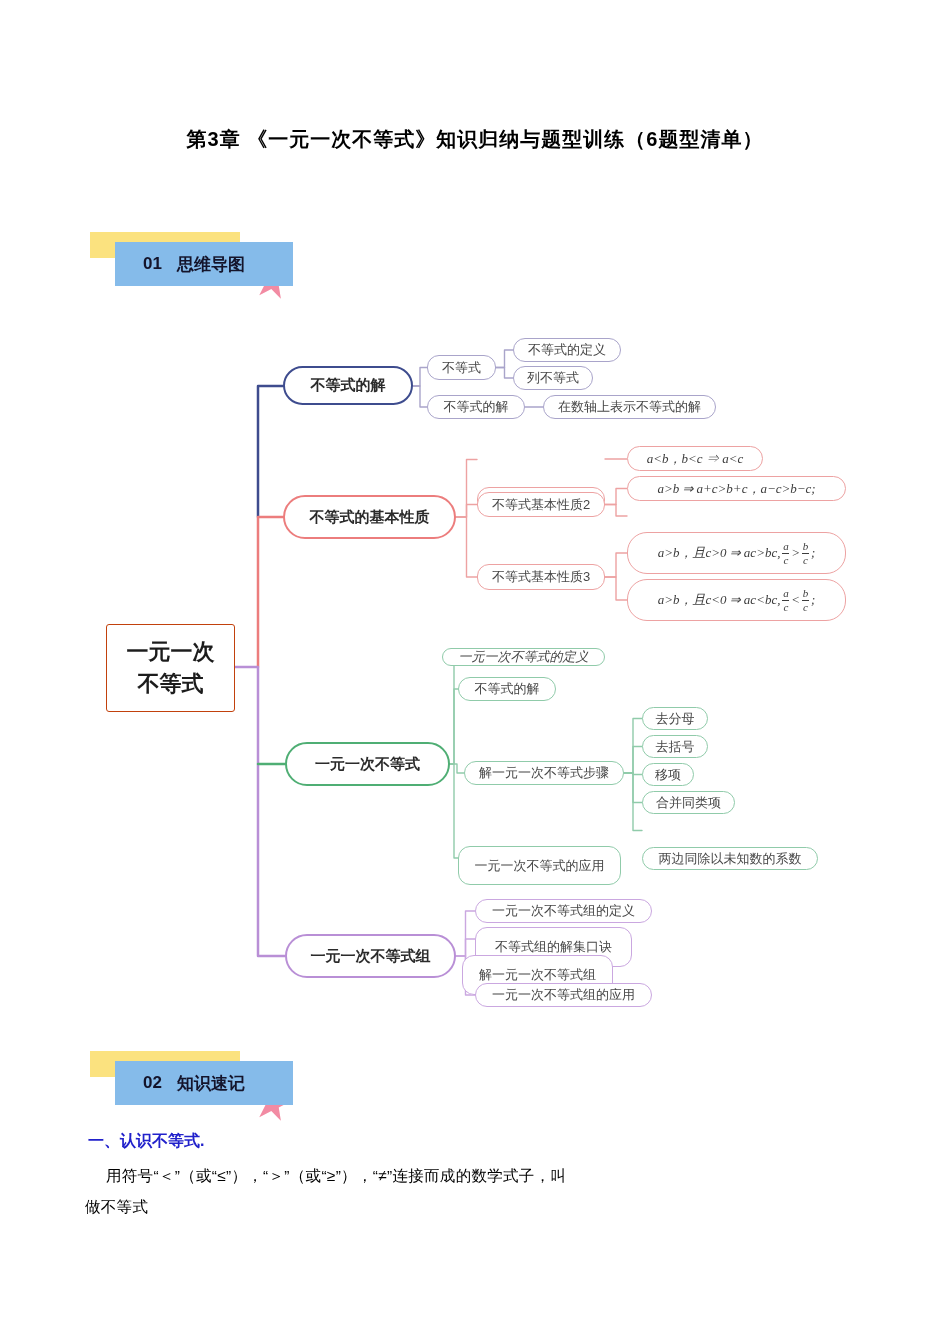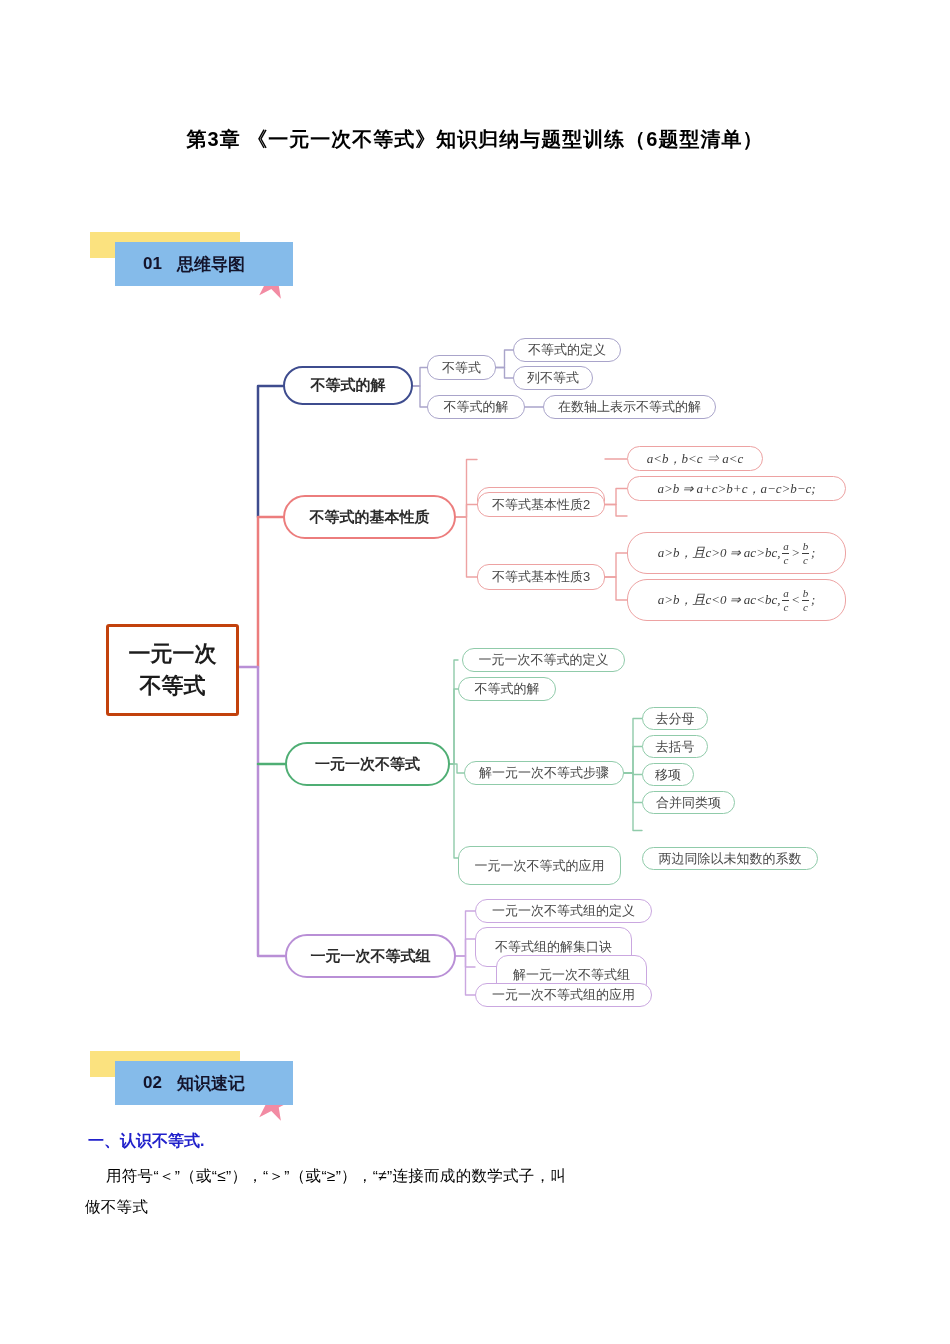--- a/index.html
+++ b/index.html
@@ -27,21 +27,21 @@
   .bd-lred{border-color:#eda2a2;}
   .bd-lgreen{border-color:#90cbaa;}
   .bd-lpurple{border-color:#caa7e0;}
   .formula{border:1.3px solid #eda2a2;border-radius:13px;
         font-family:"Liberation Serif",serif;font-style:italic;font-size:13px;color:#3c3c3c;}
   .formula.tall{border-radius:20px;}
   .frac{display:inline-flex;flex-direction:column;align-items:center;font-size:11px;line-height:1.15;margin:0 2px;}
   .frac .den{border-top:1px solid #3c3c3c;padding:0 1px;}
   .frac i,.formula i{font-style:italic;}
   .mm-root{position:absolute;left:106px;top:624px;width:127px;height:86px;background:#fff;
-        border:3px solid #c2410c;border-radius:3px;z-index:2;display:flex;flex-direction:column;
+        border:1px solid #c2410c;border-radius:3px;z-index:2;display:flex;flex-direction:column;
         align-items:center;justify-content:center;font-weight:700;font-size:22px;line-height:1.45;color:#1c1c1c;}
   
   .note-heading{position:absolute;left:88px;top:1131px;font-size:16px;font-weight:700;color:#2121cb;}
   .note-line{position:absolute;font-size:15.5px;color:#000;letter-spacing:0.3px;}
 </style>
 </head>
 <body>
 
 <div id="page">
 
@@ -143,34 +143,34 @@
       </span>
     <span>&lt;</span>
     <span class="frac">
         <i>b</i>
         <i class="den">c</i>
       </span>
     <span>;</span>
   </div>
 
   <div class="mm-node branch bd-green" style="left:285px;top:742px;width:165px;height:44px;text-align:right;">一元一次不等式</div>
-  <div class="mm-node kid bd-lgreen" style="left:462px;top:648px;width:163px;height:24px;">一元一次不等式的定义</div>
+  <div class="mm-node kid bd-lgreen" style="left:442px;top:648px;width:163px;height:18px;font-style:italic;">一元一次不等式的定义</div>
   <div class="mm-node kid bd-lgreen" style="left:458px;top:677px;width:98px;height:24px;">不等式的解</div>
   <div class="mm-node kid bd-lgreen" style="left:464px;top:761px;width:160px;height:24px;">解一元一次不等式步骤</div>
   <div class="mm-node kid bd-lgreen" style="left:642px;top:707px;width:66px;height:23px;">去分母</div>
   <div class="mm-node kid bd-lgreen" style="left:642px;top:735px;width:66px;height:23px;">去括号</div>
   <div class="mm-node kid bd-lgreen" style="left:642px;top:763px;width:52px;height:23px;">移项</div>
   <div class="mm-node kid bd-lgreen" style="left:642px;top:791px;width:93px;height:23px;">合并同类项</div>
   <div class="mm-node kid bd-lgreen" style="left:642px;top:819px;width:176px;height:23px;margin-top:28px;">两边同除以未知数的系数</div>
   <div class="mm-node kid bd-lgreen" style="left:458px;top:846px;width:163px;height:39px;">一元一次不等式的应用</div>
 
   <div class="mm-node branch bd-purple" style="left:285px;top:934px;width:171px;height:44px;">一元一次不等式组</div>
   <div class="mm-node kid bd-lpurple" style="left:475px;top:899px;width:177px;height:24px;">一元一次不等式组的定义</div>
   <div class="mm-node kid bd-lpurple" style="left:475px;top:927px;width:157px;height:40px;">不等式组的解集口诀</div>
-  <div class="mm-node kid bd-lpurple" style="left:496px;top:955px;width:151px;height:40px;">解一元一次不等式组</div>
+  <div class="mm-node kid bd-lpurple" style="left:462px;top:955px;width:151px;height:40px;">解一元一次不等式组</div>
   <div class="mm-node kid bd-lpurple" style="left:475px;top:983px;width:177px;height:24px;">一元一次不等式组的应用</div>
 
   <div>
     <div class="badge-yellow" style="left:90px;top:1051px;"></div>
     <div class="badge-star" style="left:252px;top:1080px;">★</div>
     <div class="badge-blue" style="left:115px;top:1061px;">
       <span class="num">02</span>
       <span>知识速记</span>
     </div>
   </div>

